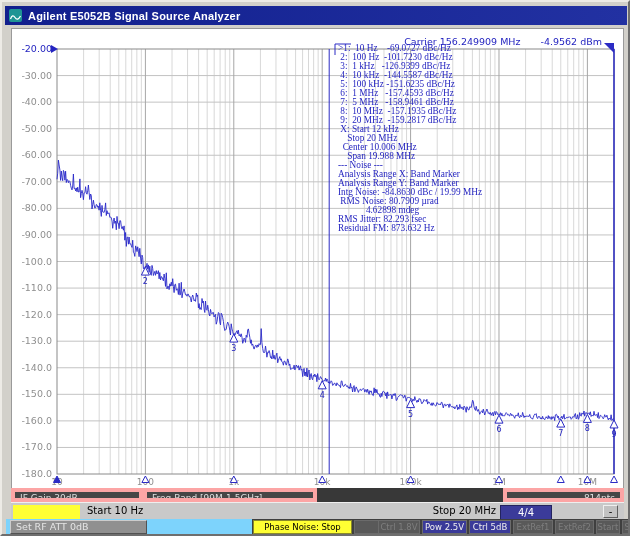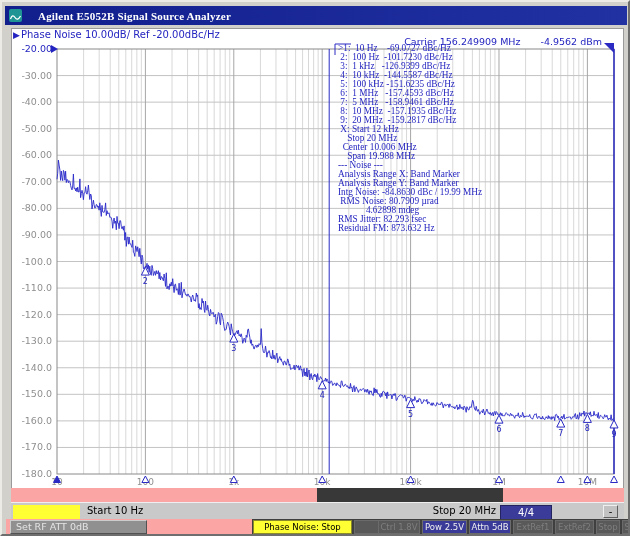--- a/index.html
+++ b/index.html
@@ -3,48 +3,48 @@
 <meta charset="utf-8">
 <style>
   html,body{margin:0;padding:0;background:#888;}
   *{box-sizing:border-box;}
   #window{position:relative;width:630px;height:536px;background:#d2d0ca;
     border:2px solid;border-color:#edebe6 #6e6e6e #6e6e6e #edebe6;
     font-family:"DejaVu Sans",sans-serif;overflow:hidden;}
   #titlebar{position:absolute;left:3px;top:4px;width:622px;height:19px;
     background:linear-gradient(90deg,#111f8d,#2231a2);display:flex;align-items:center;}
   #titlebar .ticon{width:13px;height:13px;margin-left:4px;background:#1f9494;border-radius:2px;flex:none;}
-  #titlebar .ttext{color:#fff;font-weight:bold;font-size:11px;margin-left:16px;
-    font-family:Liberation Serif, serif;letter-spacing:.2px;white-space:nowrap;}
+  #titlebar .ttext{color:#fff;font-weight:bold;font-size:11px;margin-left:6px;
+    font-family:Liberation Sans, sans-serif;letter-spacing:.2px;white-space:nowrap;}
   #screen{position:absolute;left:9px;top:26px;width:613px;height:474px;background:#fff;
     border:1px solid #9a9a9a;}
   #plot{position:absolute;left:9px;top:26px;width:613px;height:460px;}
   #traceheader{position:absolute;left:11px;top:27px;color:#2424c0;font-size:10px;white-space:nowrap;}
   #traceheader .arr{font-size:9px;margin-right:1px;}
   #carrier{position:absolute;top:34px;right:26px;color:#2424c0;font-size:9.5px;white-space:pre;}
   #carrier .pw{margin-left:20px;}
   #readout{position:absolute;left:336px;top:42px;margin:0;color:#2424c0;
     font-family:Liberation Serif, serif;font-size:9.3px;line-height:9px;background:transparent;}
   
   #bar1{position:absolute;left:9px;top:486px;width:613px;height:14px;background:#383838;}
-  #bar1 .seg{position:absolute;top:0;height:14px;background:#464646;border:7px solid #fca5a5;
+  #bar1 .seg{position:absolute;top:0;height:14px;background:#464646;border:4px solid #fca5a5;
     color:#dedede;font-size:9px;line-height:12px;padding:0 5px;white-space:nowrap;overflow:hidden;}
   
   #bar2{position:absolute;left:9px;top:500px;width:613px;height:17px;background:#c9c9c9;
     border-top:1px solid #efefef;color:#000;font-size:10px;line-height:16px;}
   #bar2 .ylabel{position:absolute;left:2px;top:2px;height:13px;line-height:13px;
     background:#ffff33;padding:16px 3px;color:#000;}
   #bar2 .start{position:absolute;left:76px;top:0;}
   #bar2 .stop{position:absolute;right:128px;top:0;}
   #bar2 .page{position:absolute;right:72px;top:2px;width:52px;height:21px;line-height:13px;
     background:#3b3b9a;color:#fff;text-align:center;border:1px solid #23235f;}
   #bar2 .minbtn{position:absolute;right:6px;top:2px;width:15px;height:13px;line-height:11px;
     background:#c2c2c2;border:1px solid;border-color:#efefef #5f5f5f #5f5f5f #efefef;text-align:center;}
   
-  #bar3{position:absolute;left:4px;top:517px;width:622px;height:16px;background:#fca5a5;}
+  #bar3{position:absolute;left:4px;top:517px;width:622px;height:16px;background:#7dd3fc;}
   #bar3 .softkey{position:absolute;left:4px;top:1px;width:137px;height:14px;
     background:#909090;color:#e4e4e4;font-size:9.5px;line-height:12px;padding:0 5px;
     border:1px solid;border-color:#cccccc #525252 #525252 #cccccc;white-space:nowrap;}
   #statusgroup{position:absolute;left:246px;top:0;width:376px;height:16px;background:#3f3f3f;overflow:hidden;}
   #statusgroup .it{position:absolute;top:1px;height:14px;font-size:8.5px;line-height:12px;
     text-align:center;border:1px solid #6b6b6b;white-space:nowrap;overflow:hidden;}
   #statusgroup .disabled{background:#595959;color:#7e7e7e;}
   #statusgroup .active{background:#3a3a99;color:#f0f0f0;}
   #statusgroup .highlight{background:#ffff33;color:#000;border-color:#8a8a2a;}
 </style>
@@ -185,21 +185,20 @@
       <text x="549.7789523959038" y="408.075578125" text-anchor="middle" fill="#2424c0" font-size="8px">7</text>
       <polygon points="549.7789523959038,448 546.2789523959038,454.5 553.2789523959038,454.5" fill="#ffffff" stroke="#2b2bc4" stroke-width="1"></polygon>
       <polygon points="576.3894760063038,386.420234375 572.3894760063038,394.420234375 580.3894760063038,394.420234375" fill="#ffffff" stroke="#2b2bc4" stroke-width="1"></polygon>
       <text x="576.3894760063038" y="403.420234375" text-anchor="middle" fill="#2424c0" font-size="8px">8</text>
       <polygon points="576.3894760063038,448 572.8894760063038,454.5 579.8894760063038,454.5" fill="#ffffff" stroke="#2b2bc4" stroke-width="1"></polygon>
       <polygon points="602.9999996167036,391.96701562500004 598.9999996167036,399.96701562500004 606.9999996167036,399.96701562500004" fill="#ffffff" stroke="#2b2bc4" stroke-width="1"></polygon>
       <text x="602.9999996167036" y="408.96701562500004" text-anchor="middle" fill="#2424c0" font-size="8px">9</text>
       <polygon points="602.9999996167036,448 599.4999996167036,454.5 606.4999996167036,454.5" fill="#ffffff" stroke="#2b2bc4" stroke-width="1"></polygon>
     </svg>
 
-  <div id="traceheader"><span class="arr">▶</span><span>Phase Noise 10.00dB/ Ref -20.00dBc/Hz</span></div>
 
   <div id="carrier"><span>Carrier 156.249909 MHz</span><span class="pw">-4.9562 dBm</span></div>
 
   <pre id="readout">&gt;1:  10 Hz    -69.0727 dBc/Hz
  2:  100 Hz  -101.7230 dBc/Hz
  3:  1 kHz   -126.9399 dBc/Hz
  4:  10 kHz  -144.5587 dBc/Hz
  5:  100 kHz -151.6235 dBc/Hz
  6:  1 MHz   -157.4593 dBc/Hz
  7:  5 MHz   -158.9461 dBc/Hz
@@ -232,21 +231,21 @@
     <span class="minbtn">-</span>
   </div>
 
   <div id="bar3">
     <div class="softkey">Set RF ATT 0dB</div>
     <div id="statusgroup">
         <div class="it highlight" style="left: 1px; width: 99px;">Phase Noise: Stop</div>
         <div class="it disabled" style="left: 102px; width: 22px; padding-left: 32px;">Cor</div>
         <div class="it disabled" style="left: 126px; width: 42px;">Ctrl  1.8V</div>
         <div class="it active" style="left: 170px; width: 45px;">Pow  2.5V</div>
-        <div class="it active" style="left: 217px; width: 42px;">Attn 5dB</div>
+        <div class="it active" style="left: 217px; width: 42px;">Ctrl 5dB</div>
         <div class="it disabled" style="left: 261px; width: 40px;">ExtRef1</div>
         <div class="it disabled" style="left: 303px; width: 39px;">ExtRef2</div>
-        <div class="it disabled" style="left: 344px; width: 24px;">Stop</div>
+        <div class="it disabled" style="left: 344px; width: 24px;">Start</div>
         <div class="it disabled" style="left: 370px; width: 20px;">Svc</div>
       </div>
   </div>
 
 </div>
 
 </body></html>

